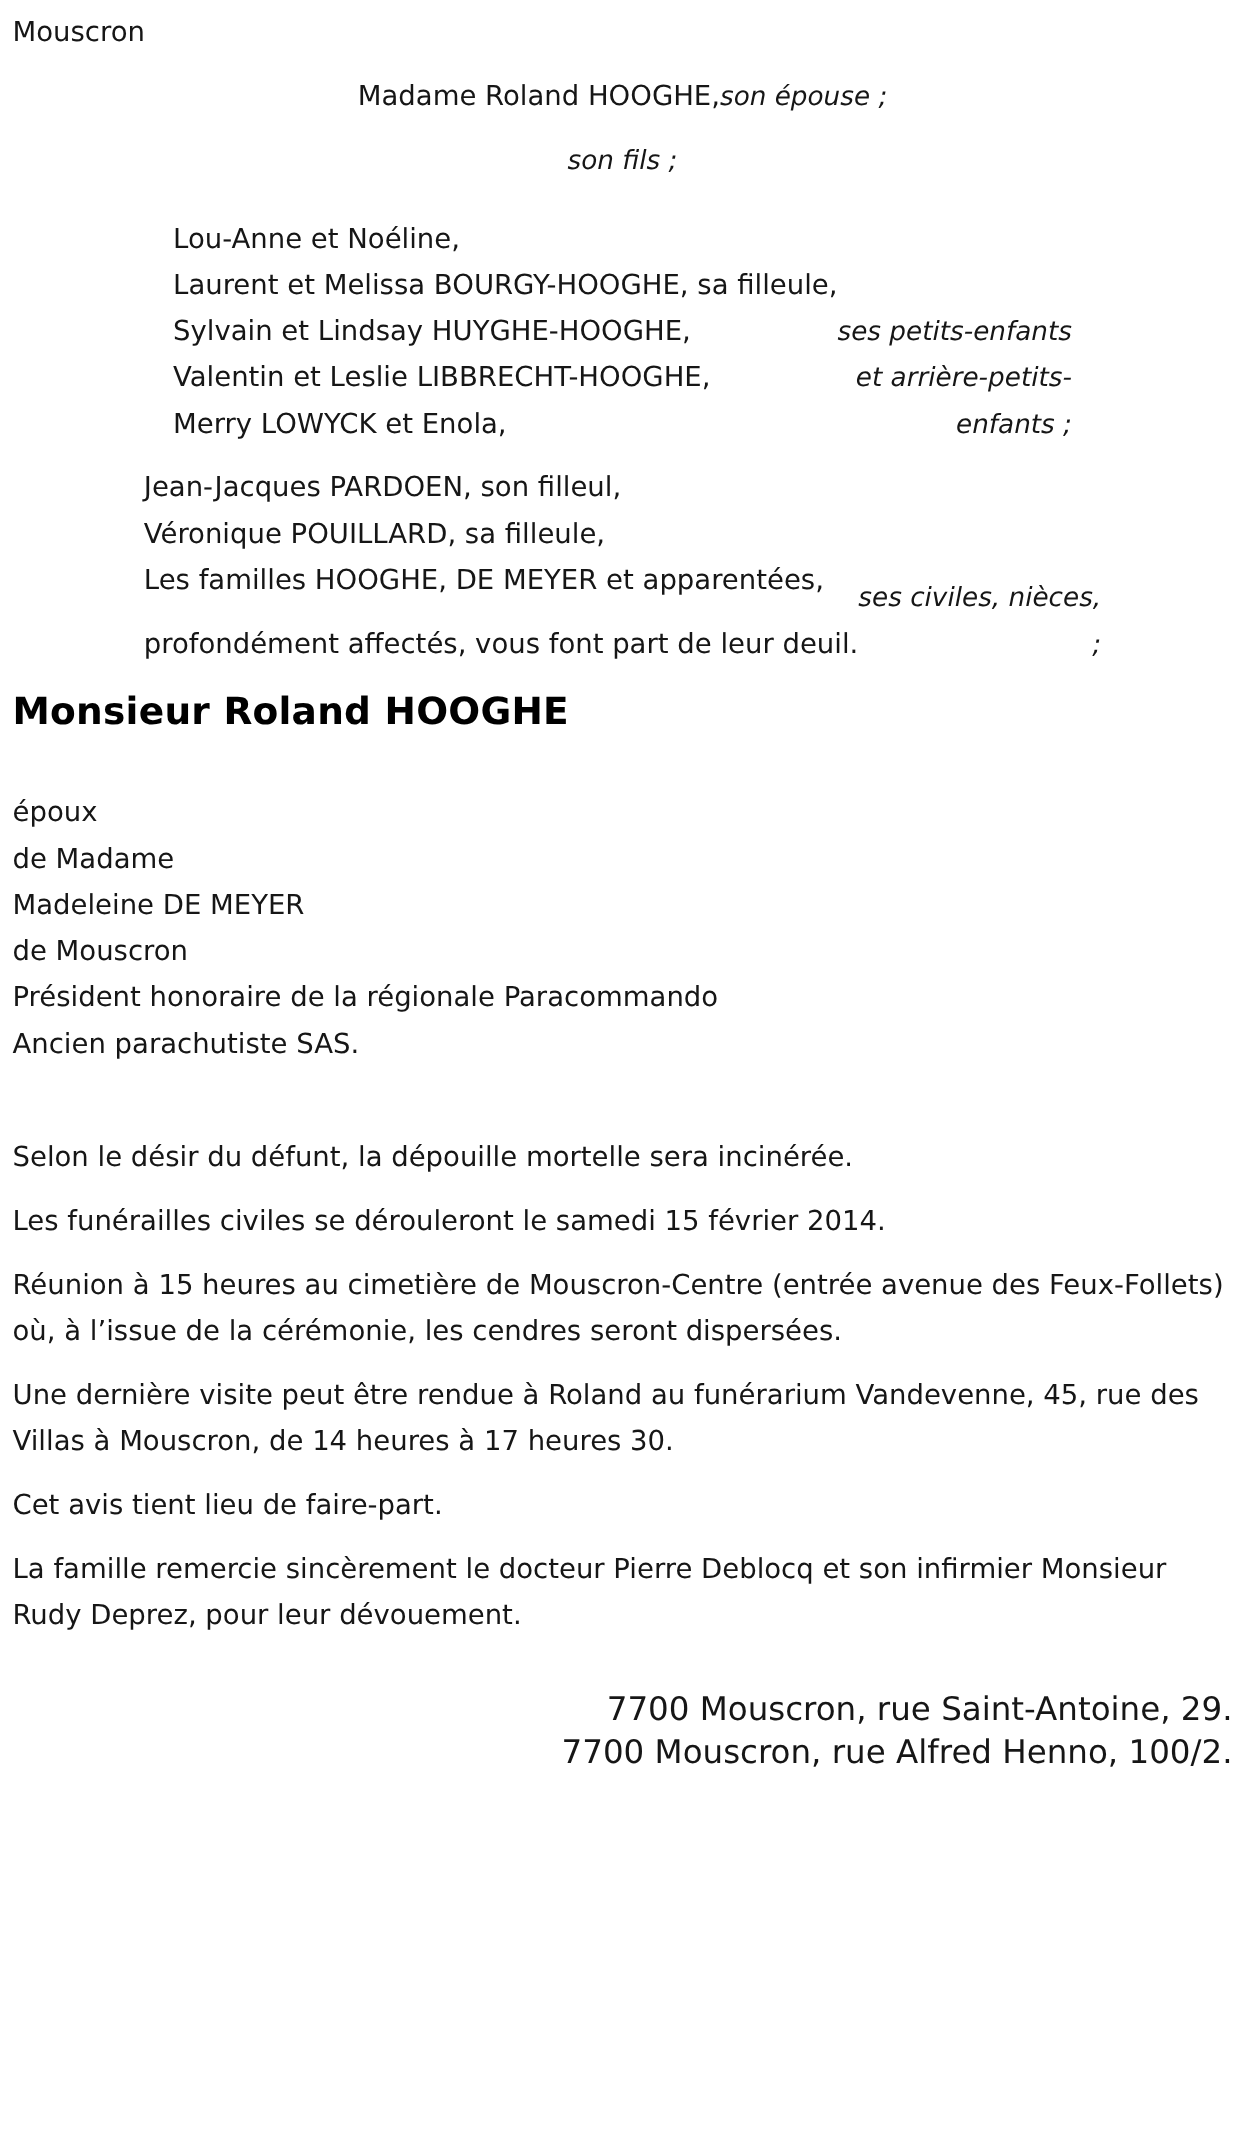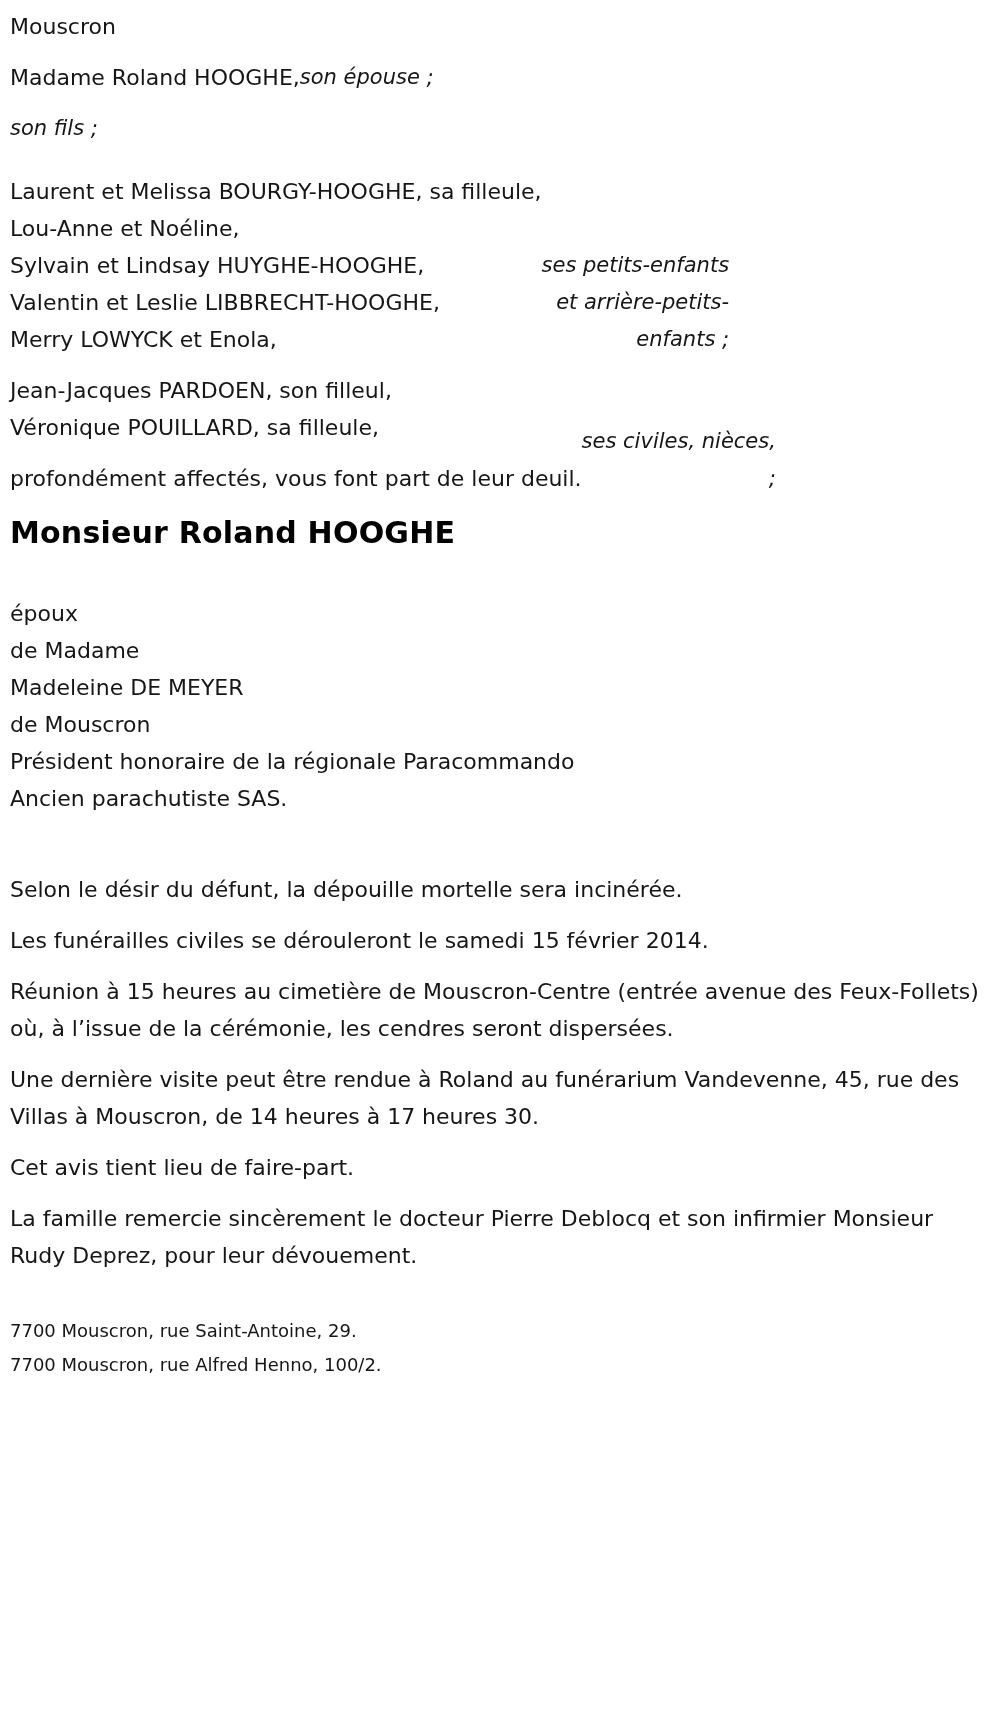--- a/index.html
+++ b/index.html
@@ -38,21 +38,21 @@
     margin: 0;
   }
   .gap-sm { height: 14px; }
   .gap-md { height: 26px; }
   .gap-lg { height: 40px; }
 
   
   .row {
     display: flex;
     align-items: flex-start;
-    justify-content: flex-start;
+    justify-content: center;
     width: 100%;
   }
   .row-left {
     flex: 0 1 auto;
     max-width: 660px;
   }
   .row-right {
     flex: 0 0 auto;
     text-align: right;
     font-style: italic;
@@ -67,22 +67,23 @@
     font-weight: bold;
     line-height: 44px;
     color: #000000;
     letter-spacing: 0.2px;
     margin: 0;
   }
   .bold {
     font-weight: normal;
   }
   .addr-line {
-    font-size: 18px;
+    font-size: 26px;
     line-height: 34px;
+    text-align: right;
   }
 </style>
 </head>
 <body>
 
 <div class="page">
   <div class="pad">
 
     <div class="line">Mouscron</div>
 
@@ -98,39 +99,40 @@
     <div class="gap-sm"></div>
 
     <div class="row">
       <div class="row-right">son fils ;</div>
     </div>
 
     <div class="gap-md"></div>
 
     <div class="row">
       <div class="row-left">
+        <div class="line">Lou-Anne et Noéline,</div>
         <div class="line">Laurent et Melissa BOURGY-HOOGHE, sa filleule,</div>
-        <div class="line">Lou-Anne et Noéline,</div>
         <div class="line">Sylvain et Lindsay HUYGHE-HOOGHE,</div>
         <div class="line">Valentin et Leslie LIBBRECHT-HOOGHE,</div>
         <div class="line">Merry LOWYCK et Enola,</div>
       </div>
       <div class="row-right">
         <div>ses petits-enfants</div>
         <div>et arrière-petits-</div>
         <div>enfants ;</div>
       </div>
     </div>
 
     <div class="gap-sm"></div>
 
     <div class="row">
       <div class="row-left">
         <div class="line">Jean-Jacques PARDOEN, son filleul,</div>
         <div class="line">Véronique POUILLARD, sa filleule,</div>
+        <div class="line">Les familles HOOGHE, DE MEYER et apparentées,</div>
         <div style="height:14px"></div>
         <div class="line">profondément affectés, vous font part de leur deuil.</div>
       </div>
       <div class="row-right">
         <div>ses civiles, nièces,</div>
         <div>;</div>
       </div>
     </div>
 
     <div class="gap-sm"></div>

